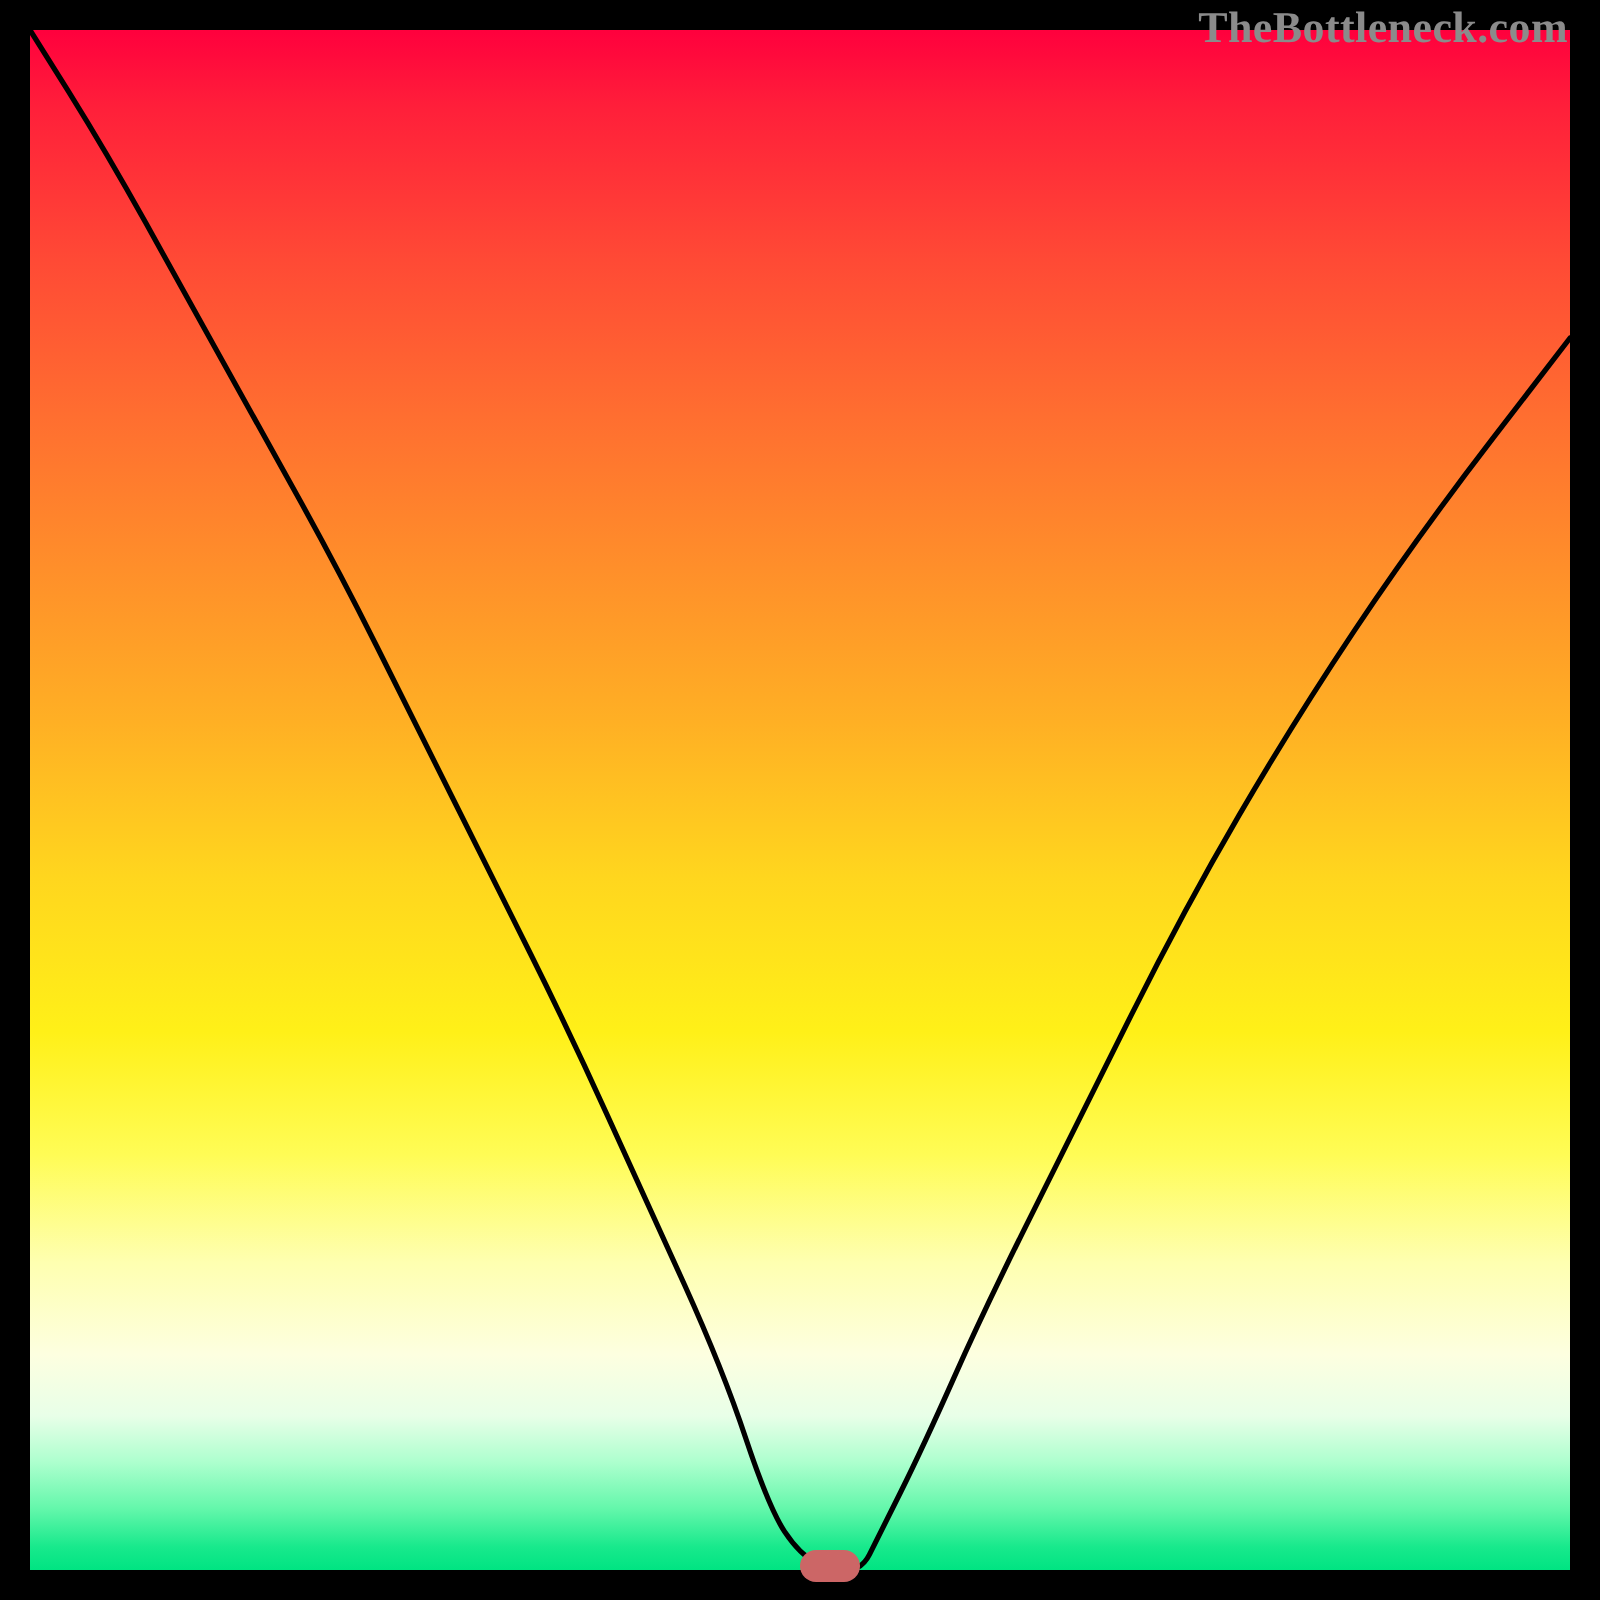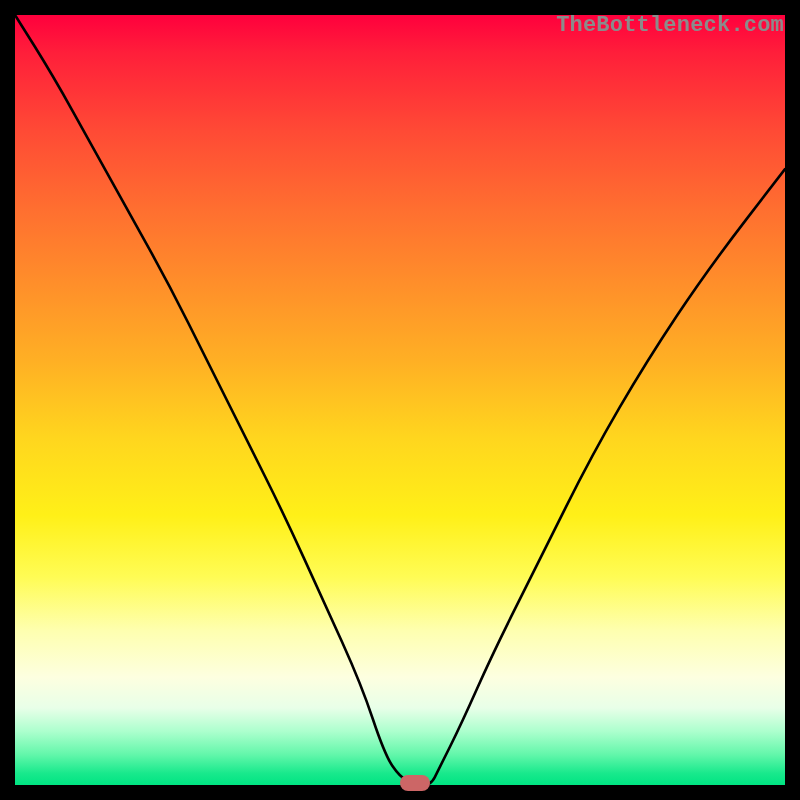--- a/index.html
+++ b/index.html
@@ -37,26 +37,25 @@
       #e8ffe8 90%,
       #adffce 93%,
       #64f7ab 96%,
       #18e98c 98.5%,
       #00e482 100%);
   }
   .watermark {
     position: absolute;
     top: 1px;
     right: 16px;
-    font-family: Liberation Mono, monospace;
+    font-family: Liberation Serif, serif;
     font-size: 22px;
     font-weight: bold;
     color: #8b8b8b;
     letter-spacing: 0.2px;
-    margin-top: 12px;
   }
   svg.curve {
     position: absolute;
     left: 0;
     top: 0;
     width: 770px;
     height: 770px;
   }
   .marker {
     position: absolute;

